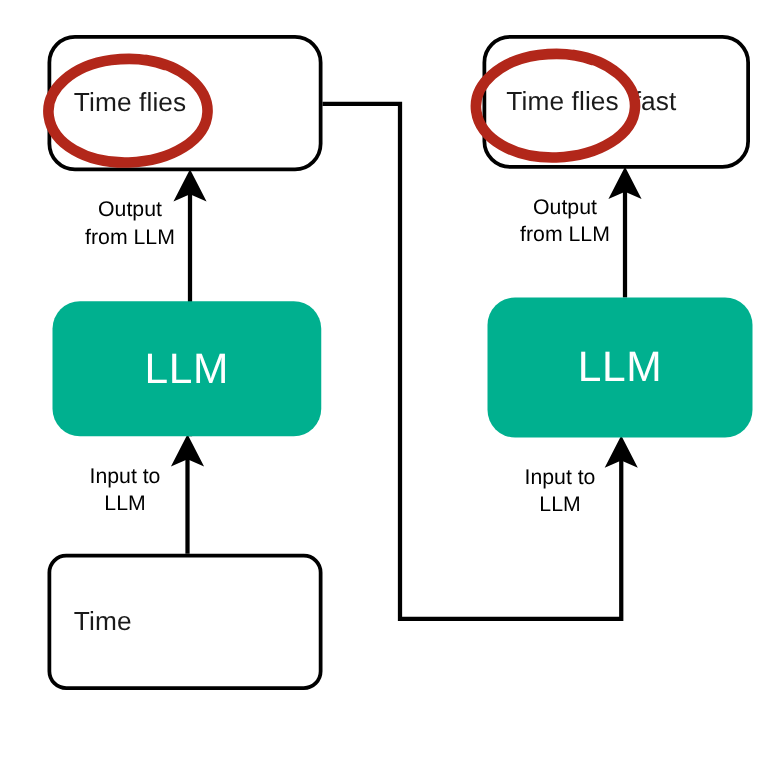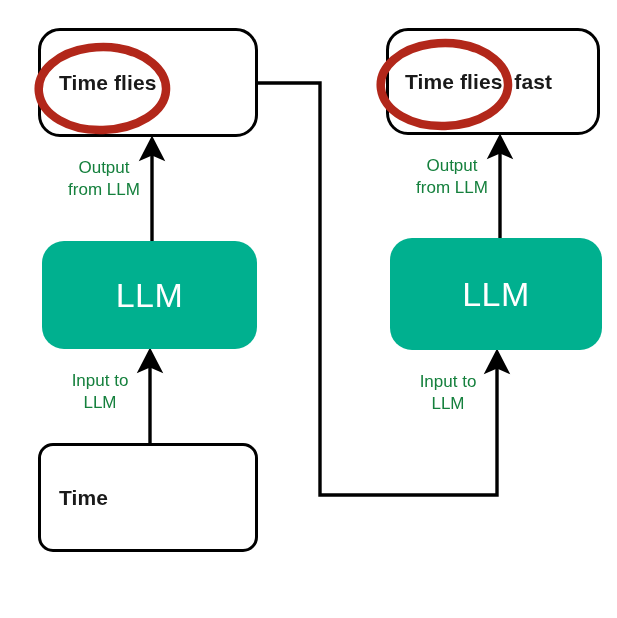--- a/index.html
+++ b/index.html
@@ -29,21 +29,20 @@
 
   
   .textbox {
     position: absolute;
     box-sizing: border-box;
     background: #ffffff;
     border: 3px solid #000000;
     border-radius: 22px;
     display: flex;
     align-items: center;
-    font-weight: bold;
   }
   .textbox .tb-text {
     position: relative;
     z-index: 3;
     font-size: 21px;
     color: #1a1a1a;
     white-space: pre;
     letter-spacing: 0.1px;
   }
 
@@ -61,21 +60,21 @@
     font-size: 34px;
     color: #ffffff;
     letter-spacing: 0.5px;
   }
 
   
   .edge-label {
     position: absolute;
     font-size: 17px;
     line-height: 1.27;
-    color: #15803d;
+    color: #000000;
     text-align: center;
     white-space: pre-line;
   }
 
   
   .annot {
     position: absolute;
     z-index: 4;
     pointer-events: none;
   }

